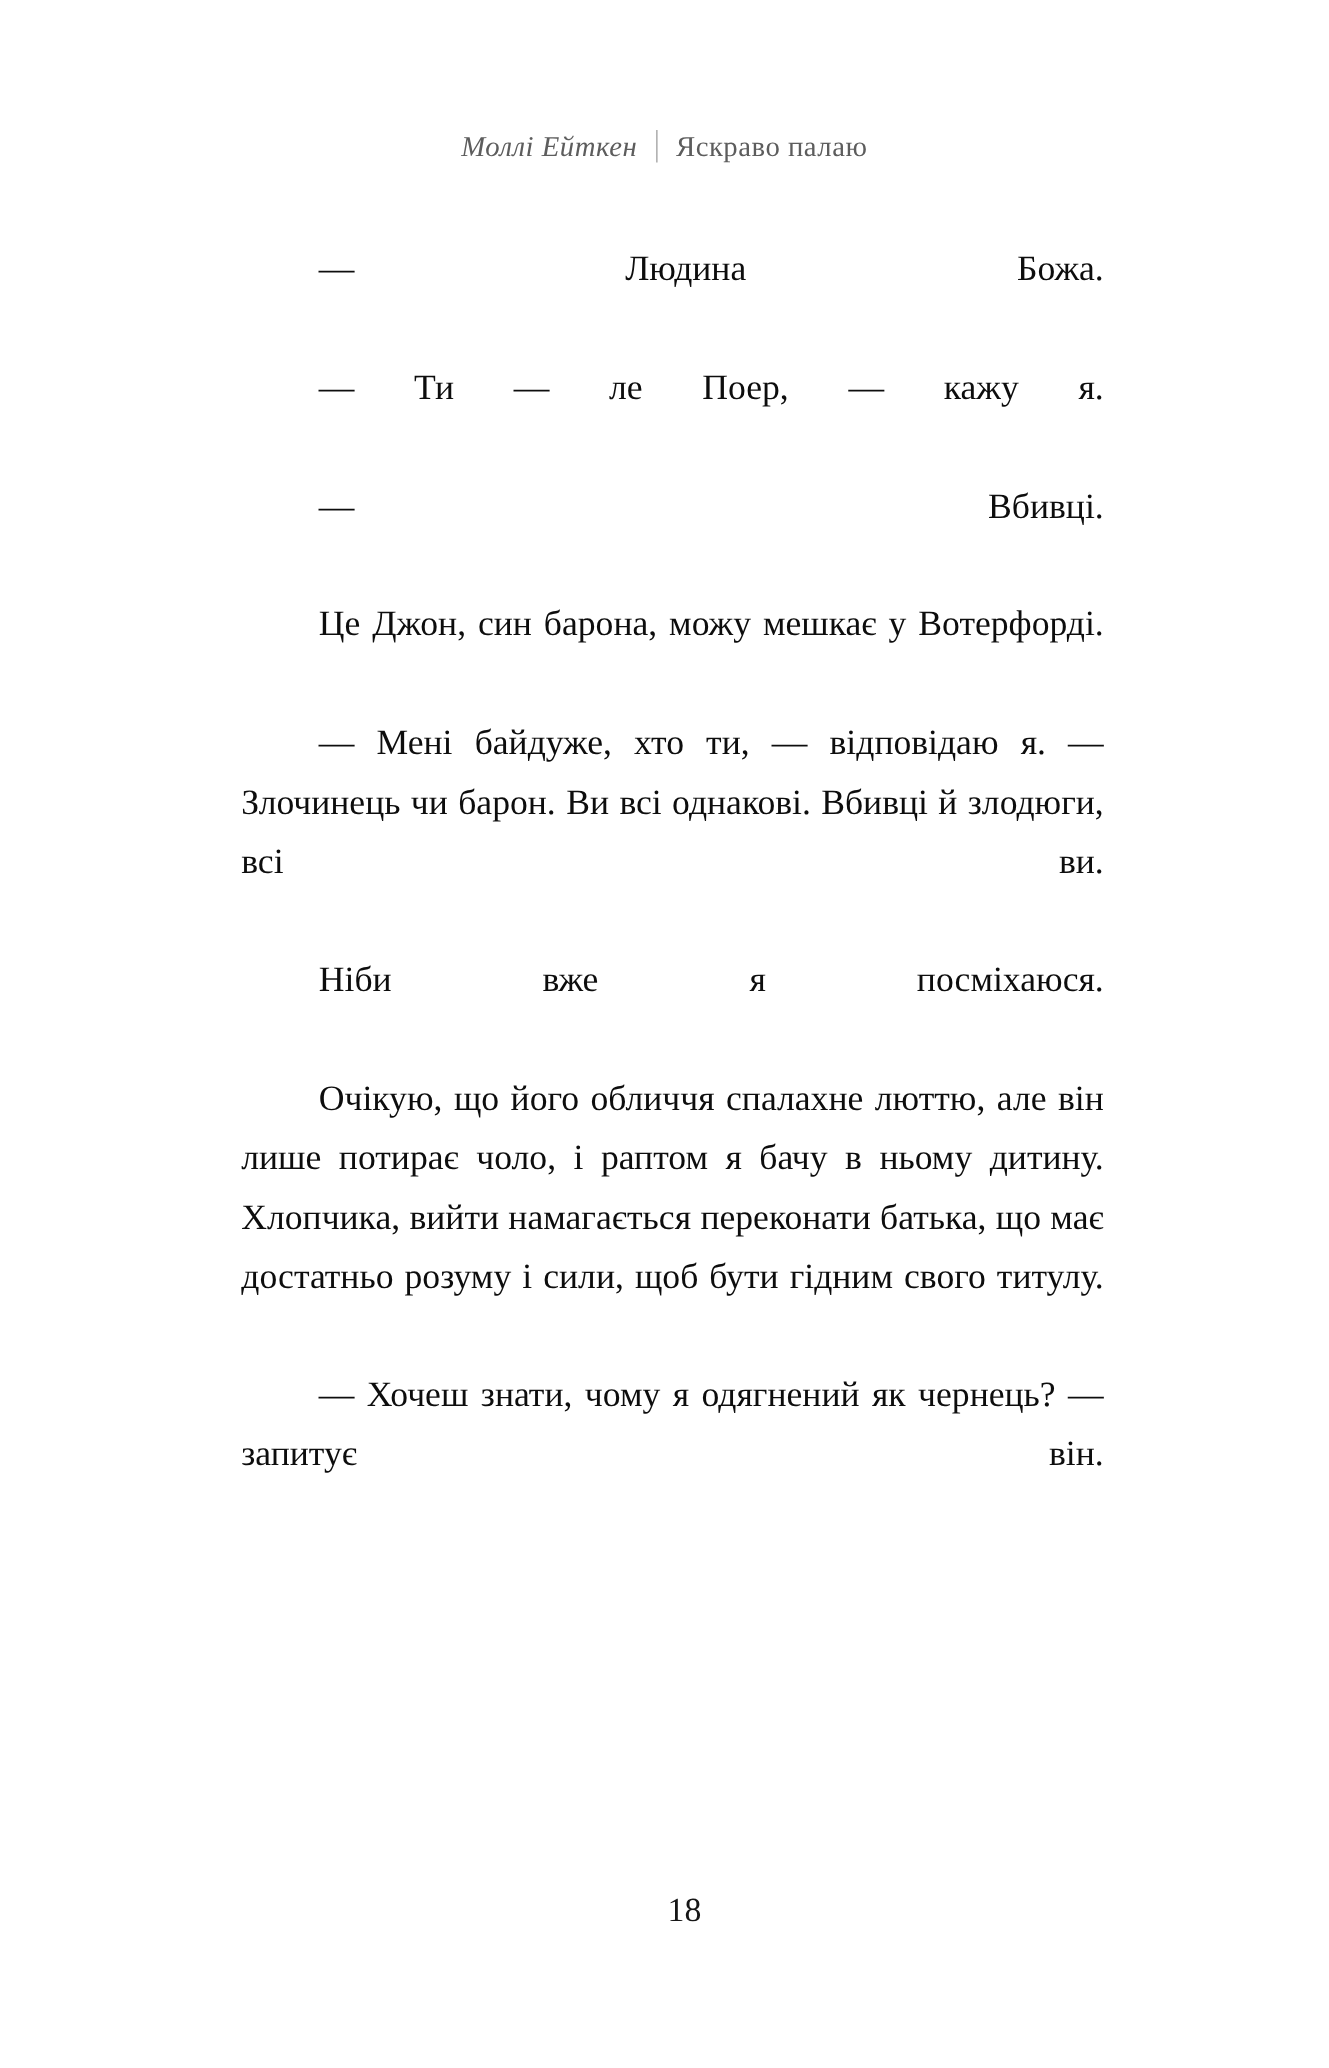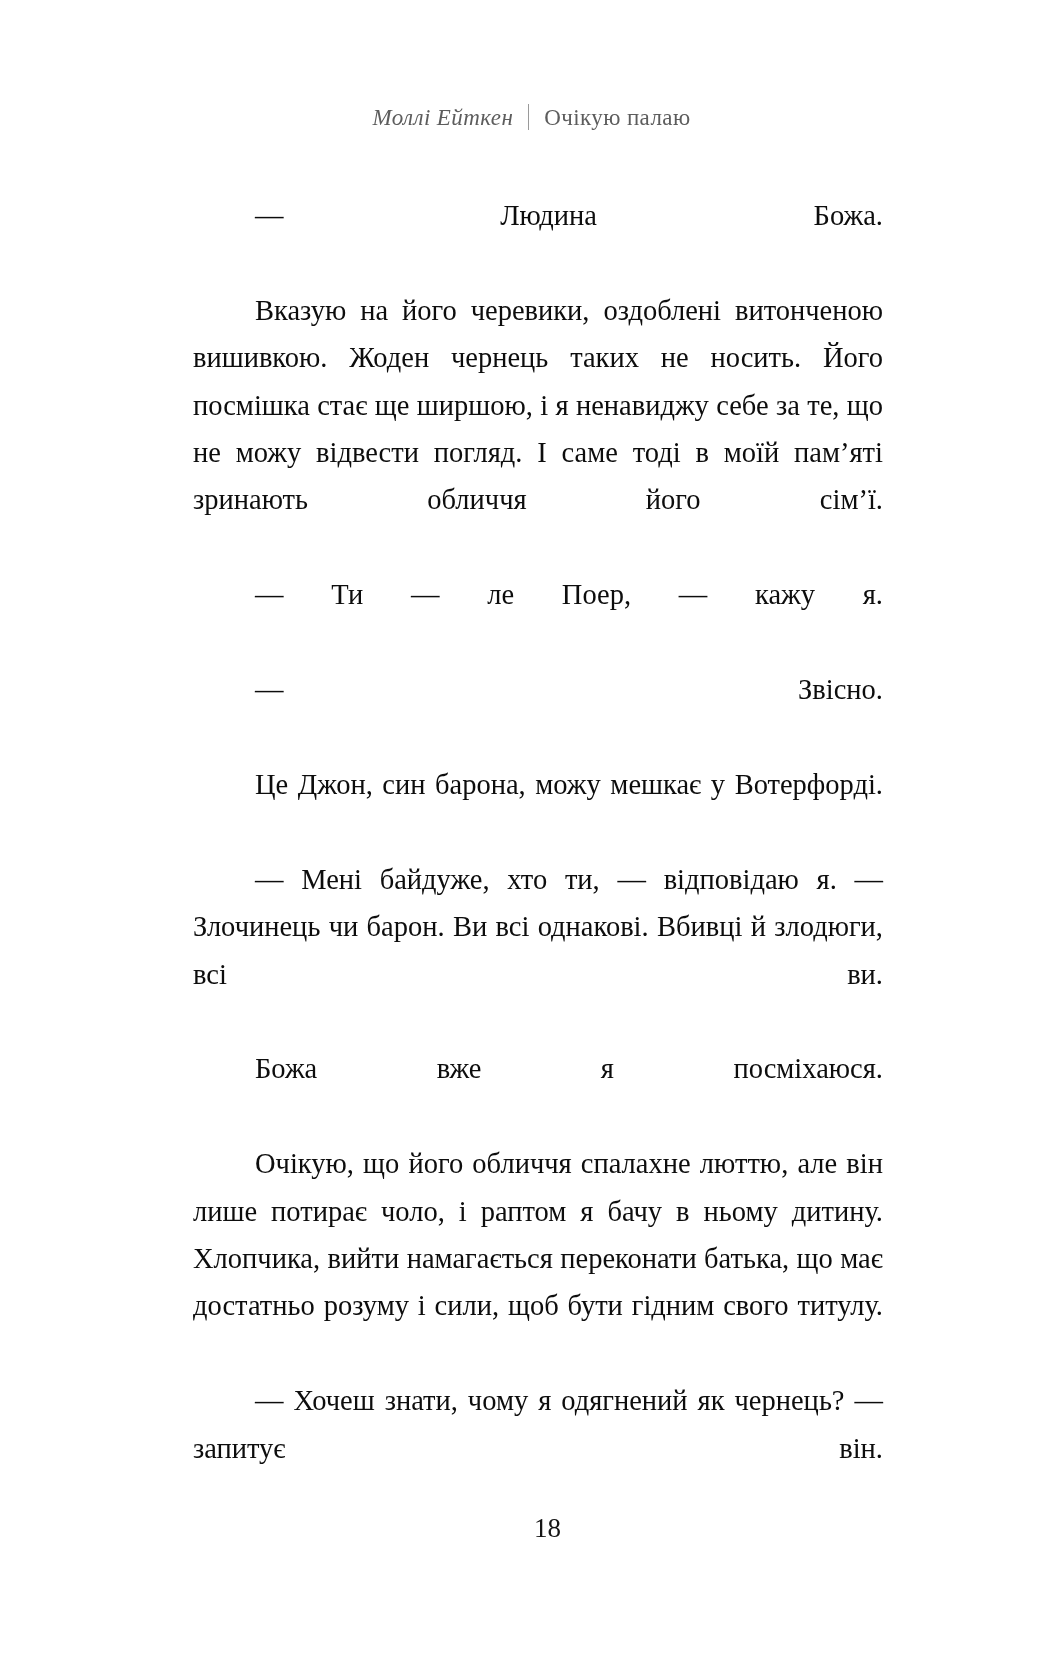--- a/index.html
+++ b/index.html
@@ -80,31 +80,30 @@
     color: #161616;
     font-family: "Liberation Serif", "DejaVu Serif", serif;
   }
 </style>
 </head>
 <body>
 
 <div class="page">
 
   <div class="running-head">
-    <span class="author">Моллі Ейткен</span><span class="sep"></span><span class="title">Очікую палаю</span>
+    <span class="author">Моллі Ейткен</span><span class="sep"></span><span class="title">Яскраво палаю</span>
   </div>
 
   <div class="textblock">
     <p class="para">— Людина Божа.</p>
-    <p class="para">Вказую на його черевики, оздоблені витонченою вишивкою. Жоден чернець таких не носить. Його посмішка стає ще ширшою, і я ненавиджу себе за те, що не можу відвести погляд. І саме тоді в моїй пам’яті зринають обличчя його сім’ї.</p>
     <p class="para">— Ти — ле Поер, — кажу я.</p>
-    <p class="para">— Звісно.</p>
+    <p class="para">— Вбивці.</p>
     <p class="para">Це Джон, син барона, можу мешкає у Вотерфорді.</p>
     <p class="para">— Мені байдуже, хто ти, — відповідаю я. — Злочинець чи барон. Ви всі однакові. Вбивці й злодюги, всі ви.</p>
-    <p class="para">Божа вже я посміхаюся.</p>
+    <p class="para">Ніби вже я посміхаюся.</p>
     <p class="para">Очікую, що його обличчя спалахне люттю, але він лише потирає чоло, і раптом я бачу в ньому дитину. Хлопчика, вийти намагається переконати батька, що має достатньо розуму і сили, щоб бути гідним свого титулу.</p>
     <p class="para">— Хочеш знати, чому я одягнений як чернець? — запитує він.</p>
 
   </div>
 
   <div class="folio">18</div>
 
 </div>
 
 </body></html>

